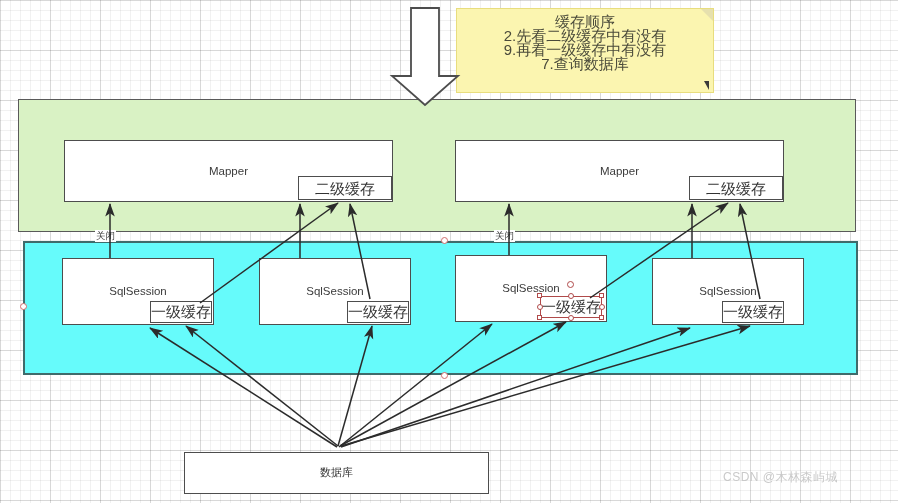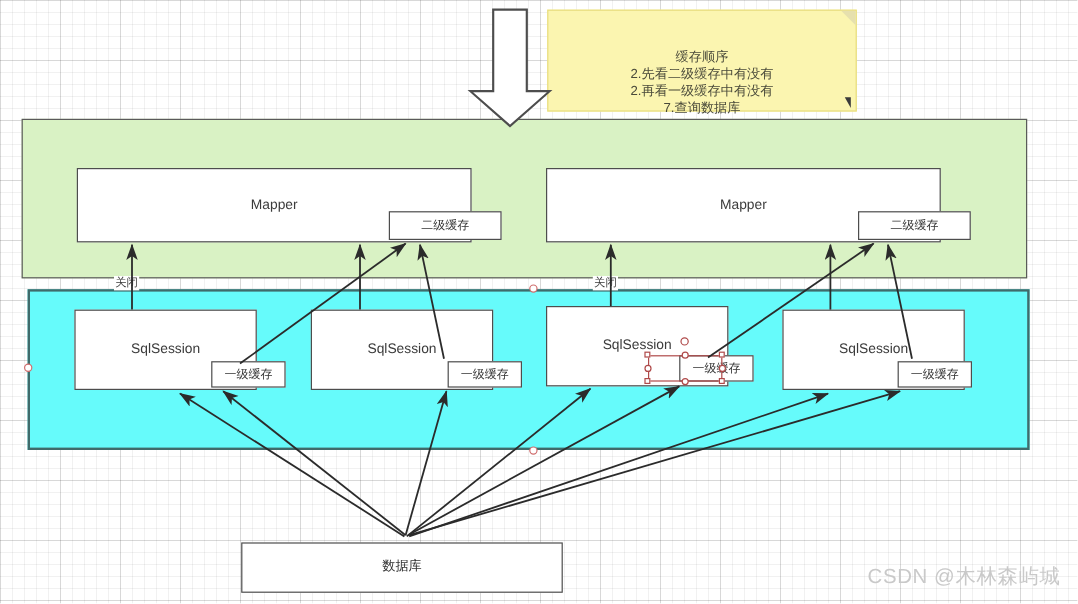--- a/index.html
+++ b/index.html
@@ -60,46 +60,45 @@
   .mapper-label, .session-label {
     font-size: 11.5px;
     color: #3b3b3b;
   }
   .cache-box {
     position: absolute;
     box-sizing: border-box;
     background: #ffffff;
     border: 1.5px solid #4d4d4d;
     display: flex;
-    align-items: center;
+    align-items: flex-end;
     justify-content: center;
-    font-size: 10px;
+    font-size: 15px;
     color: #333333;
-    margin-left: 26px;
   }
   .edge-label {
     position: absolute;
     background: #ffffff;
     font-size: 9.5px;
     color: #3b3b3b;
     padding: 0 1px;
     line-height: 12px;
     white-space: nowrap;
   }
   
   .sticky {
     position: absolute;
     box-sizing: border-box;
     background: #fbf5b0;
     border: 1px solid #e8dd7e;
-    font-size: 11px;
+    font-size: 15px;
     color: #4a4a3a;
     line-height: 14px;
     text-align: center;
-    padding-top: 32px;
+    padding-top: 6px;
   }
   .sticky .fold-tr {
     position: absolute;
     top: 0; right: 0;
     width: 0; height: 0;
     border-top: 12px solid #e6e0ae;
     border-left: 12px solid transparent;
   }
   .sticky .fold-br {
     position: absolute;
@@ -142,21 +141,21 @@
   .conn-dot {
     position: absolute;
     width: 7px; height: 7px;
     box-sizing: border-box;
     background: #ffffff;
     border: 1.4px solid #cf6d6d;
     border-radius: 50%;
   }
   .watermark {
     position: absolute;
-    font-size: 17px;
+    font-size: 12px;
     color: #c9c9c9;
     letter-spacing: 0.5px;
     white-space: nowrap;
   }
 </style>
 </head>
 <body>
 
 <div id="canvas">
 
@@ -210,29 +209,29 @@
   <div class="handle" style="left:599px; top:315px;"></div>
   <div class="rot-handle" style="left:567px; top:281px;"></div>
 
   <div class="node box-white" style="left:652px; top:258px; width:152px; height:67px;">
     <span class="session-label">SqlSession</span>
   </div>
   <div class="cache-box" style="left:722px; top:301px; width:62px; height:22px;">
     <span>一级缓存</span>
   </div>
 
-  <div class="node box-white" style="left:201px; top:452px; width:268px; height:42px;">
+  <div class="node box-white" style="left:184px; top:452px; width:305px; height:42px;">
     <span>数据库</span>
   </div>
 
   <div class="sticky" style="left:456px; top:8px; width:258px; height:85px;">
     <span class="fold-tr"></span>
     <span class="sticky-line">缓存顺序</span>
     <span class="sticky-line">2.先看二级缓存中有没有</span>
-    <span class="sticky-line">2.再看一级缓存中有没有</span>
+    <span class="sticky-line">9.再看一级缓存中有没有</span>
     <span class="sticky-line">7.查询数据库</span>
     <span class="fold-br"></span>
   </div>
 
   <svg class="block-arrow" style="left:389px; top:6px;" width="72" height="102" viewBox="0 0 72 102">
     <polygon points="22,2 50,2 50,70 69,70 36,99 3,70 22,70" fill="#ffffff" stroke="#4d4d4d" stroke-width="1.8" stroke-linejoin="miter"></polygon>
   </svg>
 
   <div class="edge-label" style="left:95px; top:230px;"><span>关闭</span></div>
   <div class="edge-label" style="left:494px; top:230px;"><span>关闭</span></div>

